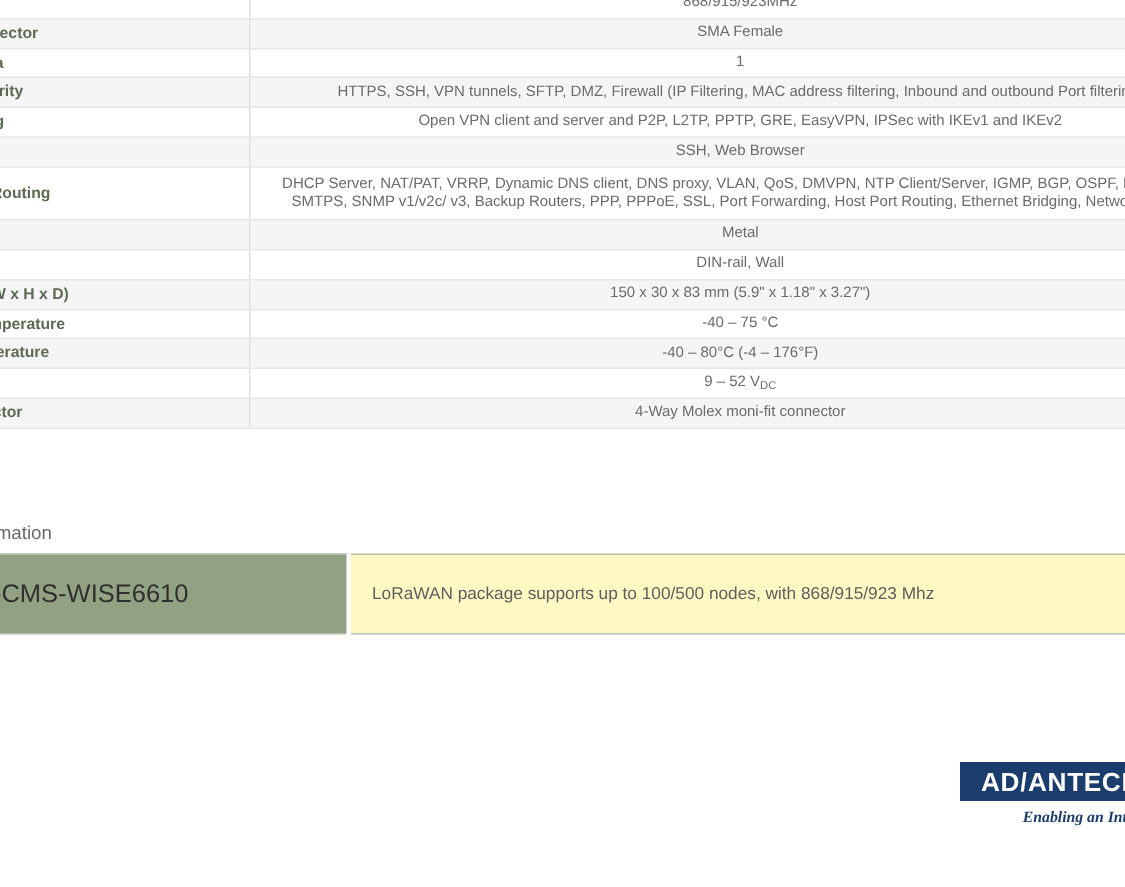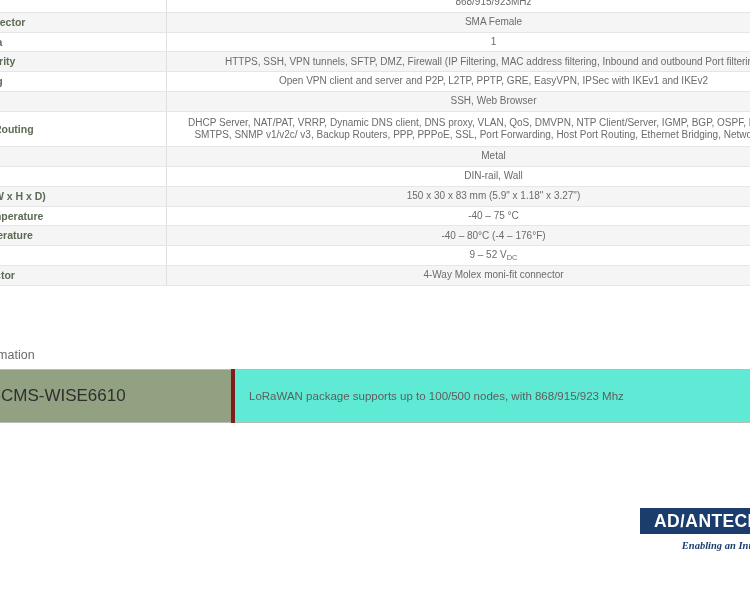--- a/index.html
+++ b/index.html
@@ -95,25 +95,25 @@
   .order-sku {
     width: 287px;
     background: #93a183;
     color: #2f2f2f;
     font-size: 17px;
     padding: 16px 12px 16px 12px;
     white-space: nowrap;
     border-right: 3px solid #ffffff;
   }
   .order-desc {
-    background: #5eead4;
+    background: #fef9c3;
     color: #5e5e5e;
     font-size: 11.5px;
     padding: 16px 14px;
-    border-left: 4px solid #7f1d1d;
+    border-left: 1px solid #7f1d1d;
   }
 
   
   .logo-block {
     position: absolute;
     left: 640px;
     top: 508px;
     width: 180px;
   }
   .logo-bar {

